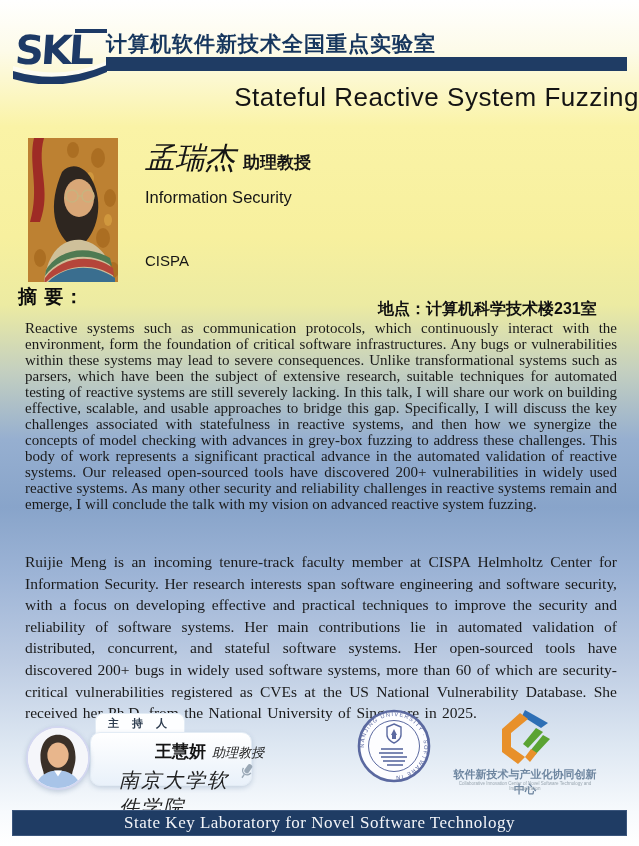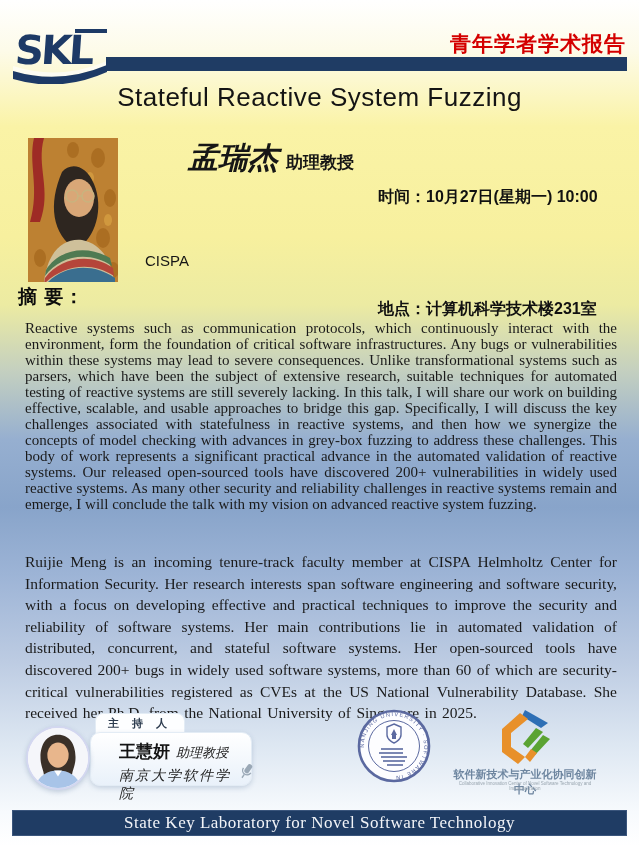--- a/index.html
+++ b/index.html
@@ -12,26 +12,26 @@
       #bccbe2 78%, #dde7f2 88%, #f7fafd 96%, #ffffff 100%);
   }
   .abs{ position:absolute; }
 
   
   .lab-name{ left:106px; top:30px; font-size:21px; font-weight:bold; color:#17375e; letter-spacing:1px; }
   .series-name{ right:13px; top:30px; font-size:21px; font-weight:bold; color:#d40000; letter-spacing:1px; }
   .navy-bar{ left:106px; top:57px; width:521px; height:14px; background:#1f3c64; }
 
   
-  .talk-title{ left:0; top:82px; width:639px; text-align:center; font-size:26px; color:#141414; letter-spacing:0.5px; }
+  .talk-title{ left:0; top:82px; width:639px; text-align:right; font-size:26px; color:#141414; letter-spacing:0.5px; }
 
   
   .speaker-photo{ left:28px; top:138px; width:90px; height:144px; }
   .speaker-nameline{ left:145px; top:138px; }
-  .speaker-name{ font-family:"DejaVu Serif", serif; font-style:italic; font-weight:bold; font-size:30px; color:#161616;margin-left:43px; }
+  .speaker-name{ font-family:"DejaVu Serif", serif; font-style:italic; font-weight:normal; font-size:30px; color:#161616; }
   .speaker-title{ font-size:17px; color:#161616; margin-left:8px; font-weight:600; }
   .speaker-affil{ left:145px; top:186px; font-size:16.5px; line-height:23px; color:#161616; }
   .speaker-affil-short{ left:145px; top:252px; font-size:15px; color:#161616; }
   .meta-time{ left:378px; top:187px; font-size:16px; font-weight:600; color:#111; }
   .meta-loc{ left:378px; top:252px; font-size:16px; font-weight:600; color:#111;margin-top:47px; }
 
   
   .sec-heading{ font-size:19px; font-weight:bold; color:#0d0d0d; letter-spacing:1px; }
   .abstract-heading{ left:18px; top:284px; }
   .bio-heading{ left:18px; top:520px; }
@@ -39,23 +39,23 @@
   .abstract-text{ left:25px; top:320px; width:592px; font-size:15px; line-height:16px; }
   .bio-text{ left:25px; top:551px; width:592px; font-size:15.5px; line-height:21.6px; word-spacing:1.5px; }
 
   
   .host-tab{ left:95px; top:713px; padding:2px 12px 3px; background:#fdfeff; border:1px solid #e3ecf5; border-bottom:none;
              border-radius:8px 8px 0 0; font-size:11px; font-weight:bold; letter-spacing:5px; color:#2b3a4d;text-align:right; }
   .host-card{ left:90px; top:732px; width:162px; height:54px; background:linear-gradient(180deg,#ffffff, #e9f1fa);
               border:1px solid #e3ecf5; border-radius:10px; box-shadow:0 2px 5px rgba(80,110,150,0.25);
               padding:7px 10px 0 28px; }
   .host-nameline{ white-space:nowrap; }
-  .host-name{ font-family:"DejaVu Serif", serif; font-weight:bold; font-size:17px; color:#141414; }
+  .host-name{ font-family:"DejaVu Serif", serif; font-weight:bold; font-size:17px; color:#141414;margin-left:36px; }
   .host-title{ font-family:"DejaVu Serif", serif; font-style:italic; font-size:13px; color:#222; margin-left:6px; }
-  .host-affil{ font-family:"DejaVu Serif", serif; font-style:italic; font-size:14px; color:#222; letter-spacing:2px; margin-top:4px; }
+  .host-affil{ font-family:"DejaVu Serif", serif; font-style:italic; font-size:20px; color:#222; letter-spacing:2px; margin-top:4px; }
   .host-photo{ left:26px; top:726px; width:64px; height:64px; border-radius:50%; overflow:hidden;
                border:2px solid #d3d7f0; background:#f5f6fa; box-shadow:0 2px 5px rgba(80,110,150,0.3); }
   .mic-icon{ left:238px; top:762px; }
 
   
   .seal{ left:357px; top:709px; width:74px; height:74px; }
   .cic-logo{ left:495px; top:707px; width:60px; height:60px; }
   .cic-cn{ left:450px; top:767px; width:150px; text-align:center; font-size:11px; font-weight:bold; color:#6e86a0; }
   .cic-en{ left:445px; top:781px; width:160px; text-align:center; font-size:4.5px; color:#9aa6b0; }
 
@@ -70,21 +70,21 @@
 <div class="poster">
 
   <svg class="abs" style="left:13px; top:26px;" width="94" height="58" viewBox="0 0 94 58">
     <g transform="skewX(-4)">
       <text x="4" y="38" font-family="DejaVu Sans, sans-serif" font-weight="bold" font-size="40" letter-spacing="-3" fill="#1d3a66">SKL</text>
     </g>
     <rect x="62" y="3" width="32" height="4" fill="#1d3a66"></rect>
     <path d="M0,40 Q47,55 94,35 L94,39 Q47,59 0,45 Z" fill="#fdfcf2"></path>
     <path d="M0,45 Q47,59 94,39 L94,46 Q47,67 0,53 Z" fill="#1d3a66"></path>
   </svg>
-  <div class="abs series-name">青年学者学术报告</div>
+  <div class="abs lab-name">计算机软件新技术全国重点实验室</div>
   <div class="abs navy-bar"></div>
 
   <div class="abs talk-title">Stateful Reactive System Fuzzing</div>
 
   <svg class="abs speaker-photo" viewBox="0 0 90 144">
     <rect width="90" height="144" fill="#bd8132"></rect>
     <g fill="#a76a1f" opacity="0.8">
       <ellipse cx="70" cy="20" rx="7" ry="10"></ellipse>
         <ellipse cx="82" cy="60" rx="6" ry="9"></ellipse>
       <ellipse cx="75" cy="100" rx="7" ry="10"></ellipse>
@@ -107,26 +107,24 @@
     <path d="M16,144 C20,112 36,100 54,102 C74,106 84,124 86,144 Z" fill="#cfc09a"></path>
     <path d="M18,132 C30,112 58,106 82,120 L84,128 C60,112 32,118 17,138 Z" fill="#4f7a52"></path>
     <path d="M17,140 C32,120 62,114 85,130 L86,138 C62,122 34,128 16,146 Z" fill="#b5453a"></path>
     <path d="M20,144 C36,128 64,124 87,140 L87,144 Z" fill="#3a6e8f"></path>
   </svg>
 
   <div class="abs speaker-nameline">
     <span class="speaker-name">孟瑞杰</span><span class="speaker-title">助理教授</span>
   </div>
   <div class="abs speaker-affil">
+    <div>Information Security</div>
   </div>
   <div class="abs speaker-affil-short">CISPA</div>
 
-  <div class="abs meta-time">
-    <span>时间：</span><span>10月27日(星期一) 10:00</span>
-  </div>
   <div class="abs meta-loc">
     <span>地点：</span><span>计算机科学技术楼231室</span>
   </div>
 
   <div class="abs sec-heading abstract-heading">摘 要：</div>
   <div class="abs para abstract-text">Reactive systems such as communication protocols, which continuously interact with the environment, form the foundation of critical software infrastructures. Any bugs or vulnerabilities within these systems may lead to severe consequences. Unlike transformational systems such as parsers, which have been the subject of extensive research, suitable techniques for automated testing of reactive systems are still severely lacking. In this talk, I will share our work on building effective, scalable, and usable approaches to bridge this gap. Specifically, I will discuss the key challenges associated with statefulness in reactive systems, and then how we synergize the concepts of model checking with advances in grey-box fuzzing to address these challenges. This body of work represents a significant practical advance in the automated validation of reactive systems. Our released open-sourced tools have discovered 200+ vulnerabilities in widely used reactive systems. As many other security and reliability challenges in reactive systems remain and emerge, I will conclude the talk with my vision on advanced reactive system fuzzing.</div>
 
   <div class="abs para bio-text">Ruijie Meng is an incoming tenure-track faculty member at CISPA Helmholtz Center for Information Security. Her research interests span software engineering and software security, with a focus on developing effective and practical techniques to improve the security and reliability of software systems. Her main contributions lie in automated validation of distributed, concurrent, and stateful software systems. Her open-sourced tools have discovered 200+ bugs in widely used software systems, more than 60 of which are security-critical vulnerabilities registered as CVEs at the US National Vulnerability Database. She received her Ph.D. from the National University of Singapore in 2025.</div>
 
   <div class="abs host-tab">主 持 人</div>

